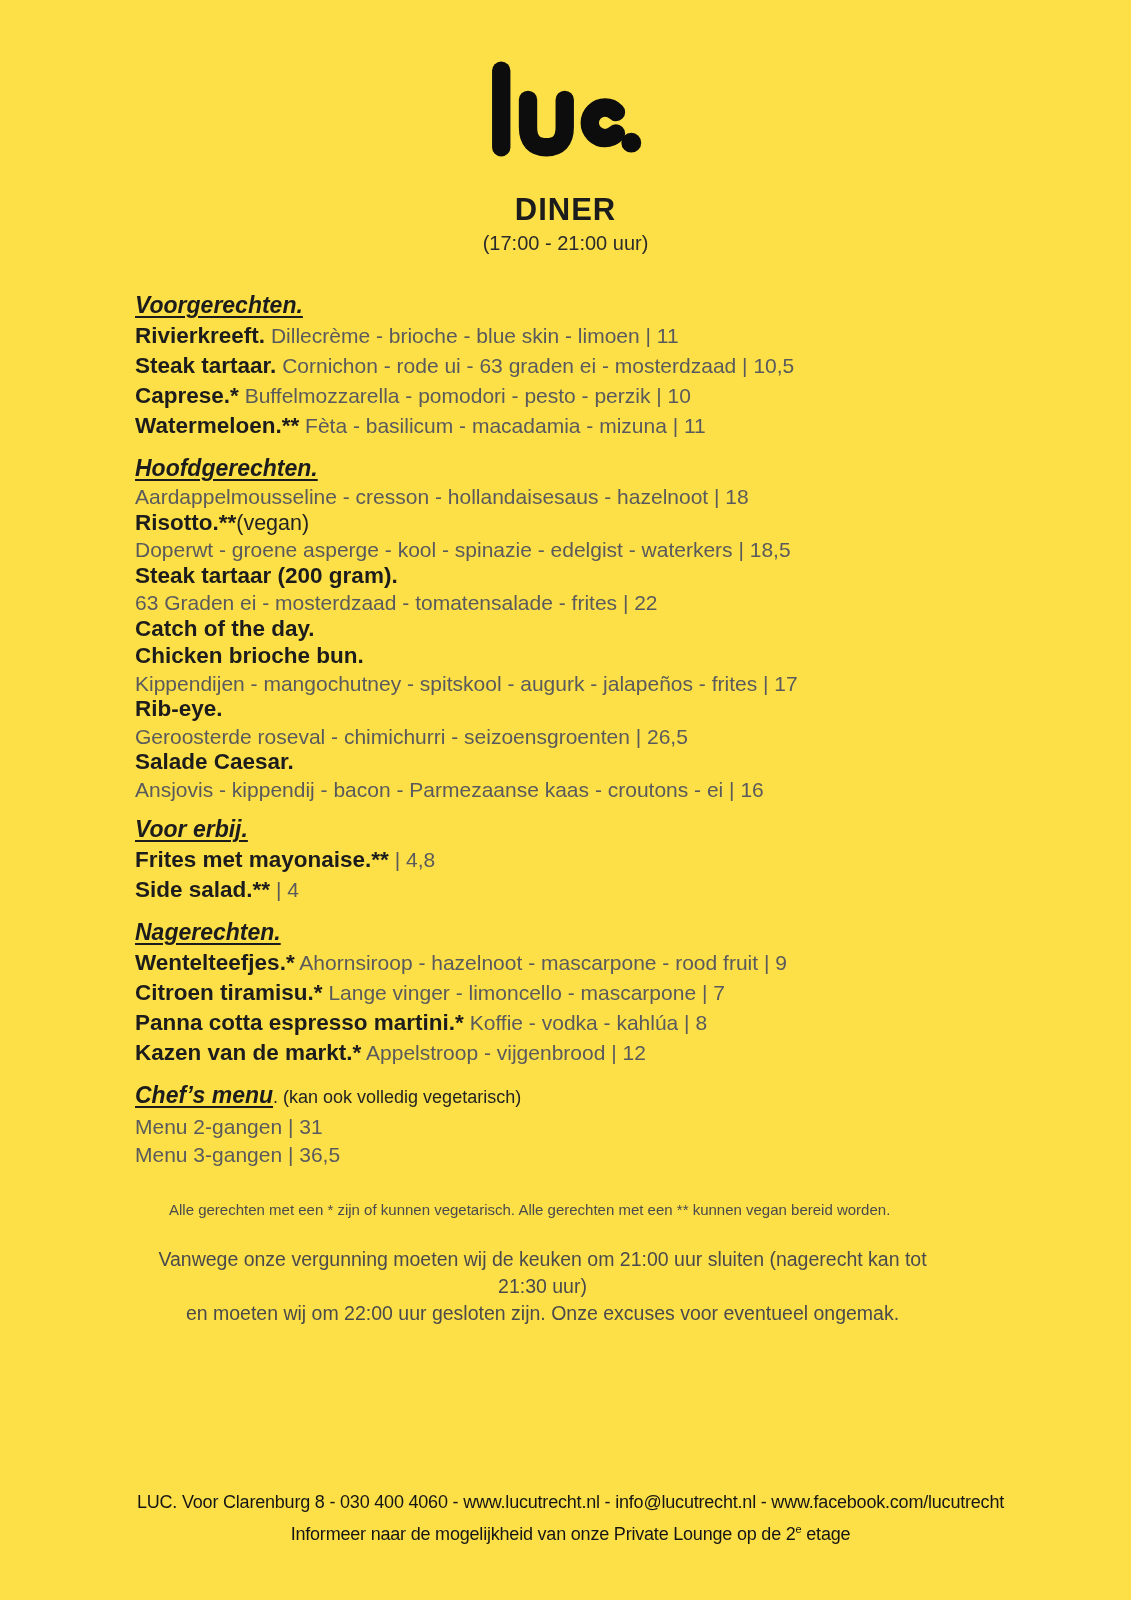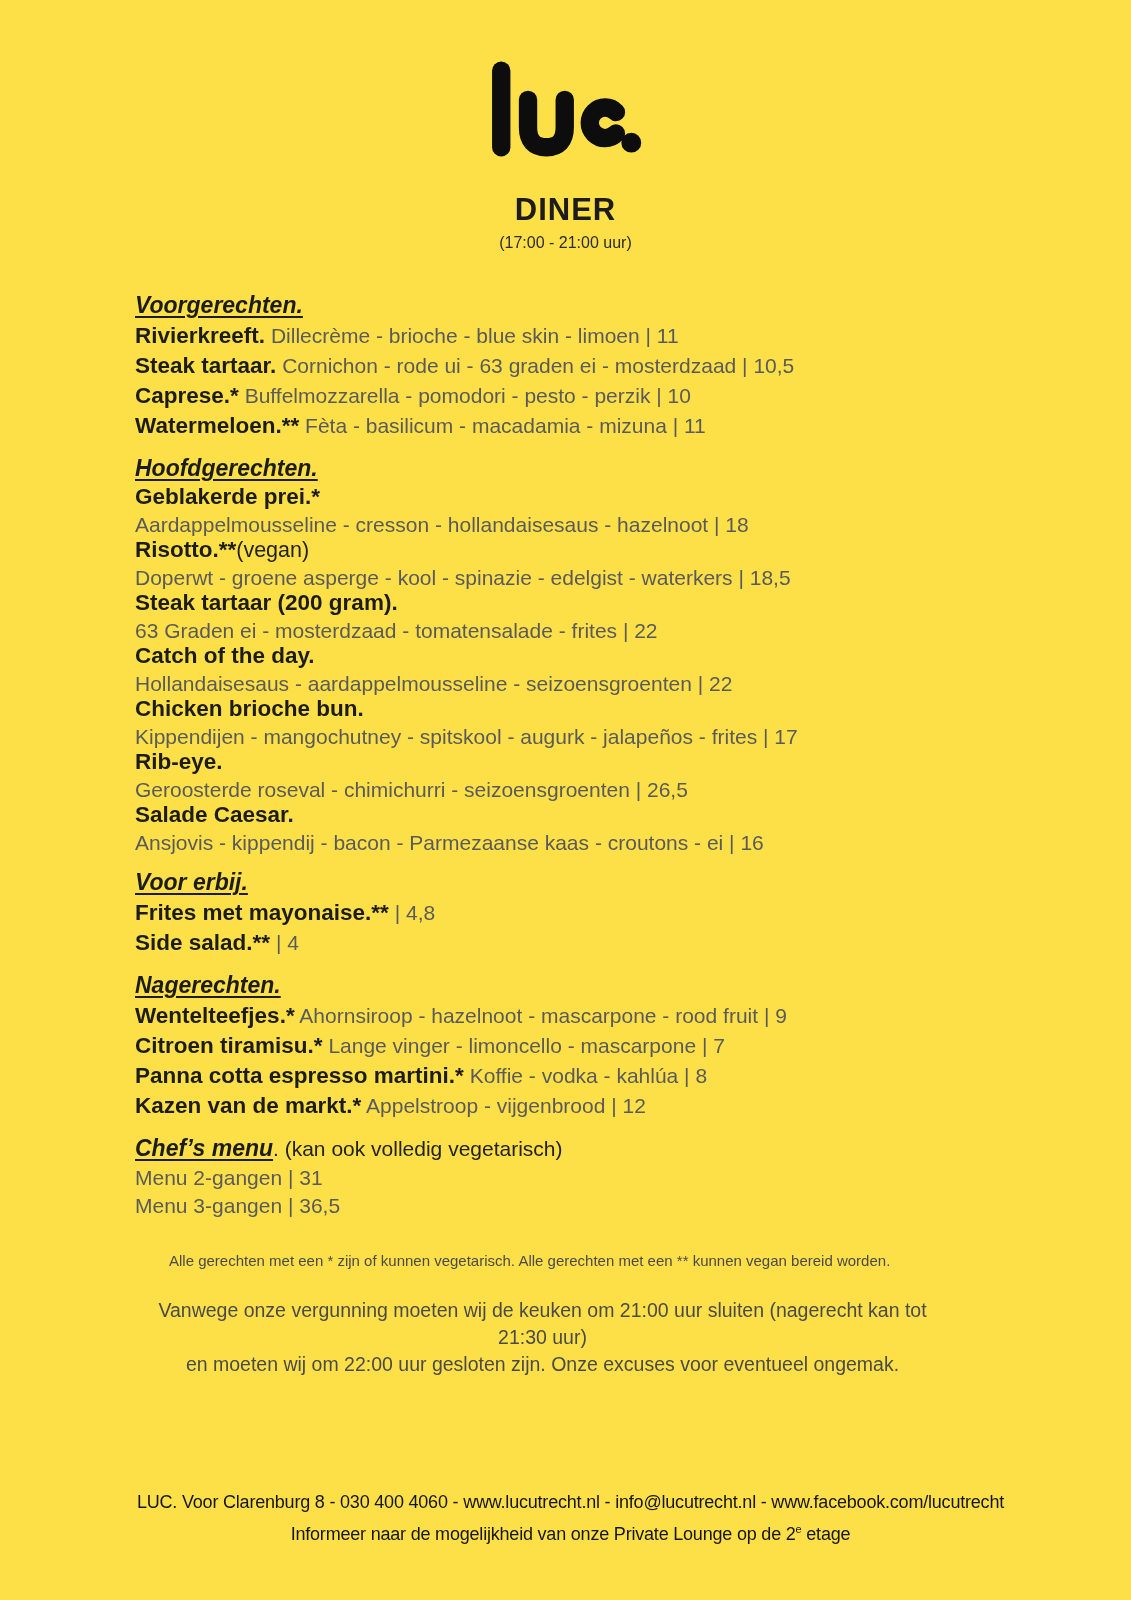--- a/index.html
+++ b/index.html
@@ -13,28 +13,28 @@
     font-family: "Liberation Sans", "DejaVu Sans", sans-serif;
     color: #1c1c1c;
   }
 
   
   .menu-header { text-align: center; padding-top: 60px; }
   .logo { display: block; margin: 0 auto; width: 153px; height: 98px; }
   .logo .stroke { fill: none; stroke: #0d0d0d; stroke-width: 24; stroke-linecap: round; }
   .logo .dot { fill: #0d0d0d; }
   .title { margin: 34px 0 0; font-size: 31px; line-height: 36px; font-weight: 700; letter-spacing: 1px; }
-  .subtitle { margin-top: 2px; font-size: 16px; line-height: 26px; color: #2b2b2b; }
+  .subtitle { margin-top: 2px; font-size: 20px; line-height: 26px; color: #2b2b2b; }
 
   
   .menu-body { margin: 36px 135px 0 135px; }
   .menu-section { margin-bottom: 14px; }
   .section-heading { margin: 0 0 2px; font-size: 23px; line-height: 27px; font-weight: 700; font-style: italic; }
   .section-title { text-decoration: underline; text-decoration-thickness: 2px; text-underline-offset: 3px; }
-  .section-suffix { font-style: normal; font-weight: 400; font-size: 21px; color: #222222; }
+  .section-suffix { font-style: normal; font-weight: 400; font-size: 18px; color: #222222; }
 
   .item-line { margin: 0; }
   .item-line.inline { font-size: 21px; line-height: 30px; color: #5a5a5c; }
   .item-line.block { line-height: 25.5px; }
   .item-name { font-size: 22.5px; font-weight: 700; color: #1c1c1c; }
   .name-suffix { font-size: 21.5px; font-weight: 400; color: #222222; }
   .item-desc { font-size: 21px; color: #5a5a5c; }
   .item-desc-line { margin: 0; font-size: 21px; line-height: 25.5px; color: #5a5a5c; }
   .item-plain { margin: 0; font-size: 21px; line-height: 28px; color: #5a5a5c; }
 
@@ -68,28 +68,26 @@
   <main id="menu-sections" class="menu-body">
       <section class="menu-section">
         <h2 class="section-heading"><span class="section-title">Voorgerechten.</span></h2>
         <p class="item-line inline"><span class="item-name">Rivierkreeft.</span> <span class="item-desc">Dillecrème - brioche - blue skin - limoen | 11</span></p>
         <p class="item-line inline"><span class="item-name">Steak tartaar.</span> <span class="item-desc">Cornichon - rode ui - 63 graden ei - mosterdzaad | 10,5</span></p>
         <p class="item-line inline"><span class="item-name">Caprese.*</span> <span class="item-desc">Buffelmozzarella - pomodori - pesto - perzik | 10</span></p>
         <p class="item-line inline"><span class="item-name">Watermeloen.**</span> <span class="item-desc">Fèta - basilicum - macadamia - mizuna | 11</span></p>
       </section>
       <section class="menu-section">
         <h2 class="section-heading"><span class="section-title">Hoofdgerechten.</span></h2>
-        <p class="item-line block"><span class="item-name">Geblakerde prei.*</span></p>
         <p class="item-desc-line">Aardappelmousseline - cresson - hollandaisesaus - hazelnoot | 18</p>
         <p class="item-line block"><span class="item-name">Risotto.**</span><span class="name-suffix">(vegan)</span></p>
         <p class="item-desc-line">Doperwt - groene asperge - kool - spinazie - edelgist - waterkers | 18,5</p>
         <p class="item-line block"><span class="item-name">Steak tartaar (200 gram).</span></p>
         <p class="item-desc-line">63 Graden ei - mosterdzaad - tomatensalade - frites | 22</p>
         <p class="item-line block"><span class="item-name">Catch of the day.</span></p>
-        <p class="item-desc-line">Hollandaisesaus - aardappelmousseline - seizoensgroenten | 22</p>
         <p class="item-line block"><span class="item-name">Chicken brioche bun.</span></p>
         <p class="item-desc-line">Kippendijen - mangochutney - spitskool - augurk - jalapeños - frites | 17</p>
         <p class="item-line block"><span class="item-name">Rib-eye.</span></p>
         <p class="item-desc-line">Geroosterde roseval - chimichurri - seizoensgroenten | 26,5</p>
         <p class="item-line block"><span class="item-name">Salade Caesar.</span></p>
         <p class="item-desc-line">Ansjovis - kippendij - bacon - Parmezaanse kaas - croutons - ei | 16</p>
       </section>
       <section class="menu-section">
         <h2 class="section-heading"><span class="section-title">Voor erbij.</span></h2>
         <p class="item-line inline"><span class="item-name">Frites met mayonaise.**</span> <span class="item-desc">| 4,8</span></p>

